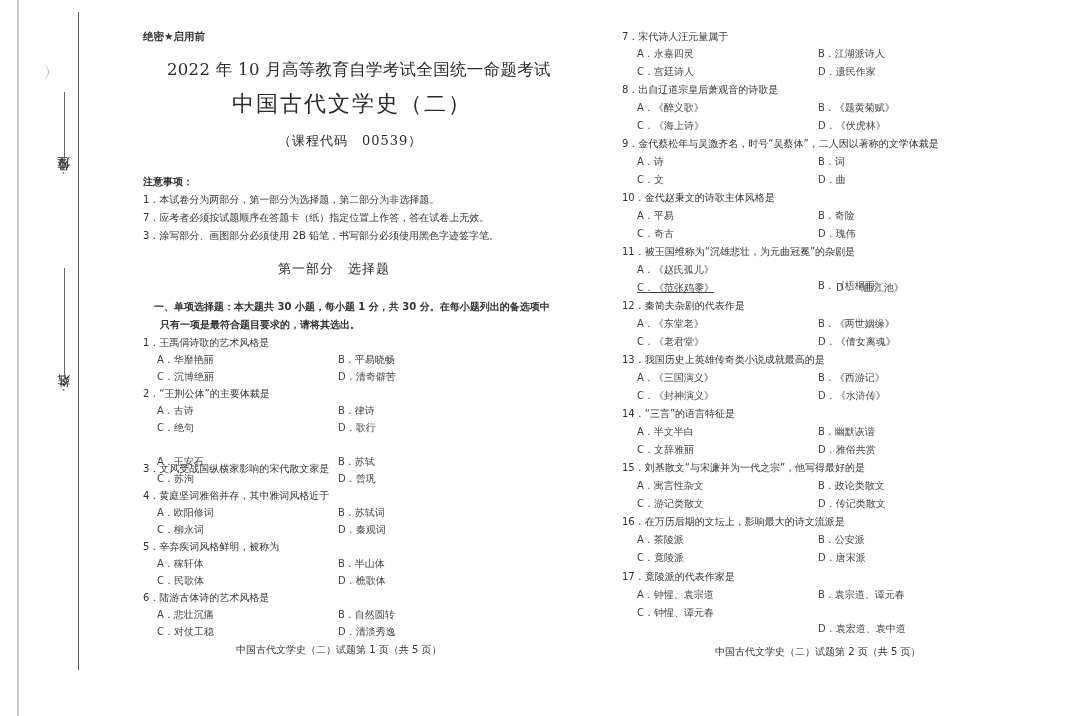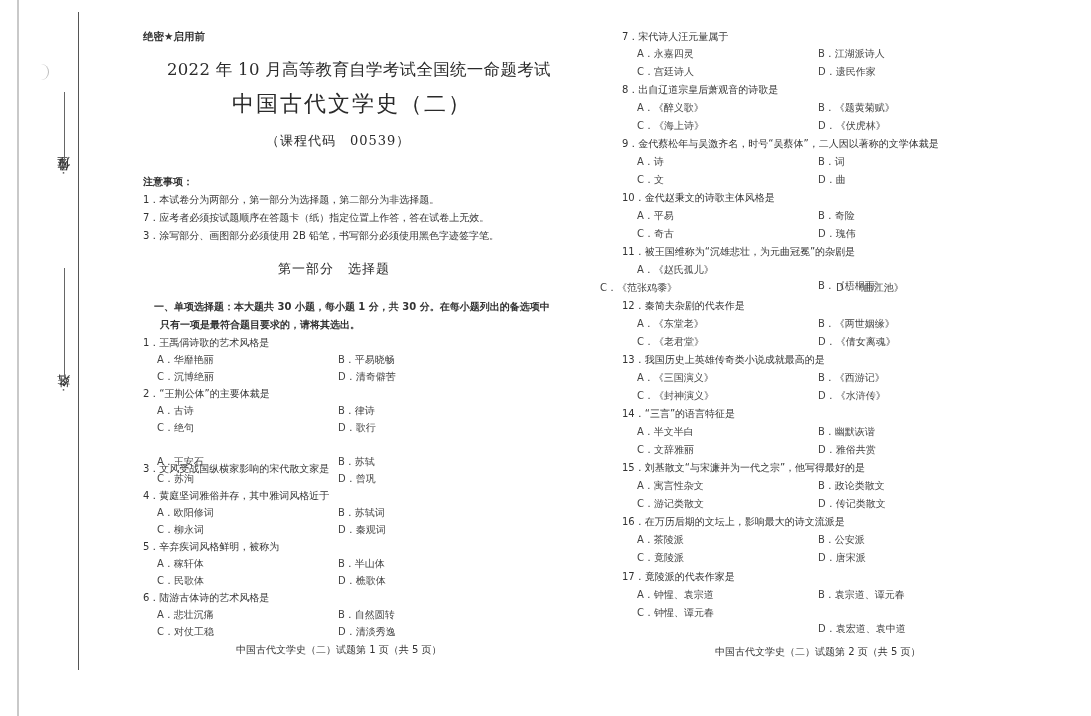--- a/index.html
+++ b/index.html
@@ -38,21 +38,21 @@
 <div class="arc"></div>
 <div class="bind-line" style="left:78px;top:12px;width:1px;height:658px;"></div>
 <div class="vtext" style="left:55px;top:168px;">座位号：</div>
 <div class="blank" style="left:64px;top:92px;height:72px;"></div>
 <div class="vtext" style="left:55px;top:385px;">姓名：</div>
 <div class="blank" style="left:64px;top:268px;height:112px;"></div>
 
 <div class="abs secret" style="left:143px;top:30px;">绝密★启用前</div>
 <div class="abs exam-title" style="left:167px;top:59px;">2022 年 10 月高等教育自学考试全国统一命题考试</div>
 <div class="abs subject-title" style="left:232px;top:89px;">中国古代文学史（二）</div>
-<div class="abs code" style="left:266px;top:132px;">（课程代码　00539）</div>
+<div class="abs code" style="left:278px;top:132px;">（课程代码　00539）</div>
 
 <div class="abs notice" style="left:143px;top:175px;font-weight:bold;">注意事项：</div>
 <div class="abs notice" style="left:143px;top:193px;">1．本试卷分为两部分，第一部分为选择题，第二部分为非选择题。</div>
 <div class="abs notice" style="left:143px;top:211px;">7．应考者必须按试题顺序在答题卡（纸）指定位置上作答，答在试卷上无效。</div>
 <div class="abs notice" style="left:143px;top:229px;">3．涂写部分、画图部分必须使用 2B 铅笔，书写部分必须使用黑色字迹签字笔。</div>
 
 <div class="abs part-title" style="left:278px;top:260px;">第一部分　选择题</div>
 
 <div class="abs instr" style="left:154px;top:300px;">一、单项选择题：本大题共 30 小题，每小题 1 分，共 30 分。在每小题列出的备选项中</div>
 <div class="abs instr" style="left:160px;top:318px;">只有一项是最符合题目要求的，请将其选出。</div>
@@ -118,21 +118,21 @@
 
   <div class="abs q" style="left:622px;top:191px;">10．金代赵秉文的诗歌主体风格是</div>
   <div class="abs opt" style="left:637px;top:209px;">A．平易</div>
   <div class="abs opt" style="left:818px;top:209px;">B．奇险</div>
   <div class="abs opt" style="left:637px;top:227px;">C．奇古</div>
   <div class="abs opt" style="left:818px;top:227px;">D．瑰伟</div>
 
   <div class="abs q" style="left:622px;top:245px;">11．被王国维称为“沉雄悲壮，为元曲冠冕”的杂剧是</div>
   <div class="abs opt" style="left:637px;top:263px;">A．《赵氏孤儿》</div>
   <div class="abs opt" style="left:818px;top:279px;">B．《梧桐雨》</div>
-  <div class="abs opt" style="left:600px;top:281px;">C．《范张鸡黍》</div>
+  <div class="abs opt" style="left:637px;top:281px;text-decoration:underline;">C．《范张鸡黍》</div>
   <div class="abs opt" style="left:836px;top:281px;">D．《曲江池》</div>
 
   <div class="abs q" style="left:622px;top:299px;">12．秦简夫杂剧的代表作是</div>
   <div class="abs opt" style="left:637px;top:317px;">A．《东堂老》</div>
   <div class="abs opt" style="left:818px;top:317px;">B．《两世姻缘》</div>
   <div class="abs opt" style="left:637px;top:335px;">C．《老君堂》</div>
   <div class="abs opt" style="left:818px;top:335px;">D．《倩女离魂》</div>
 
   <div class="abs q" style="left:622px;top:353px;">13．我国历史上英雄传奇类小说成就最高的是</div>
   <div class="abs opt" style="left:637px;top:371px;">A．《三国演义》</div>

